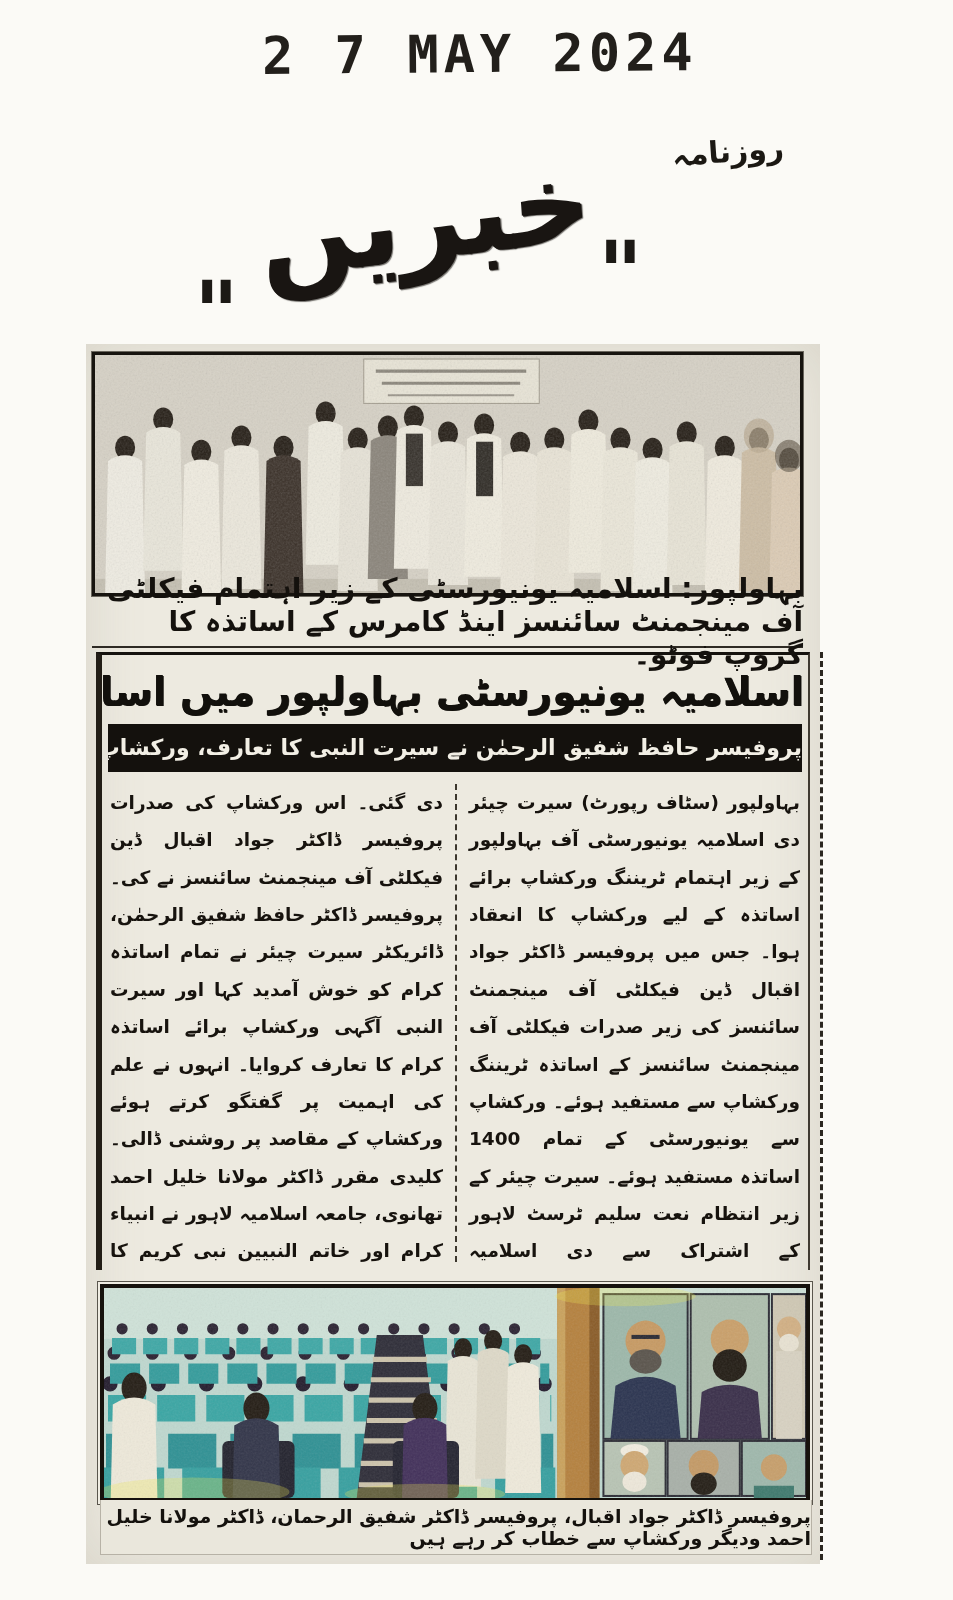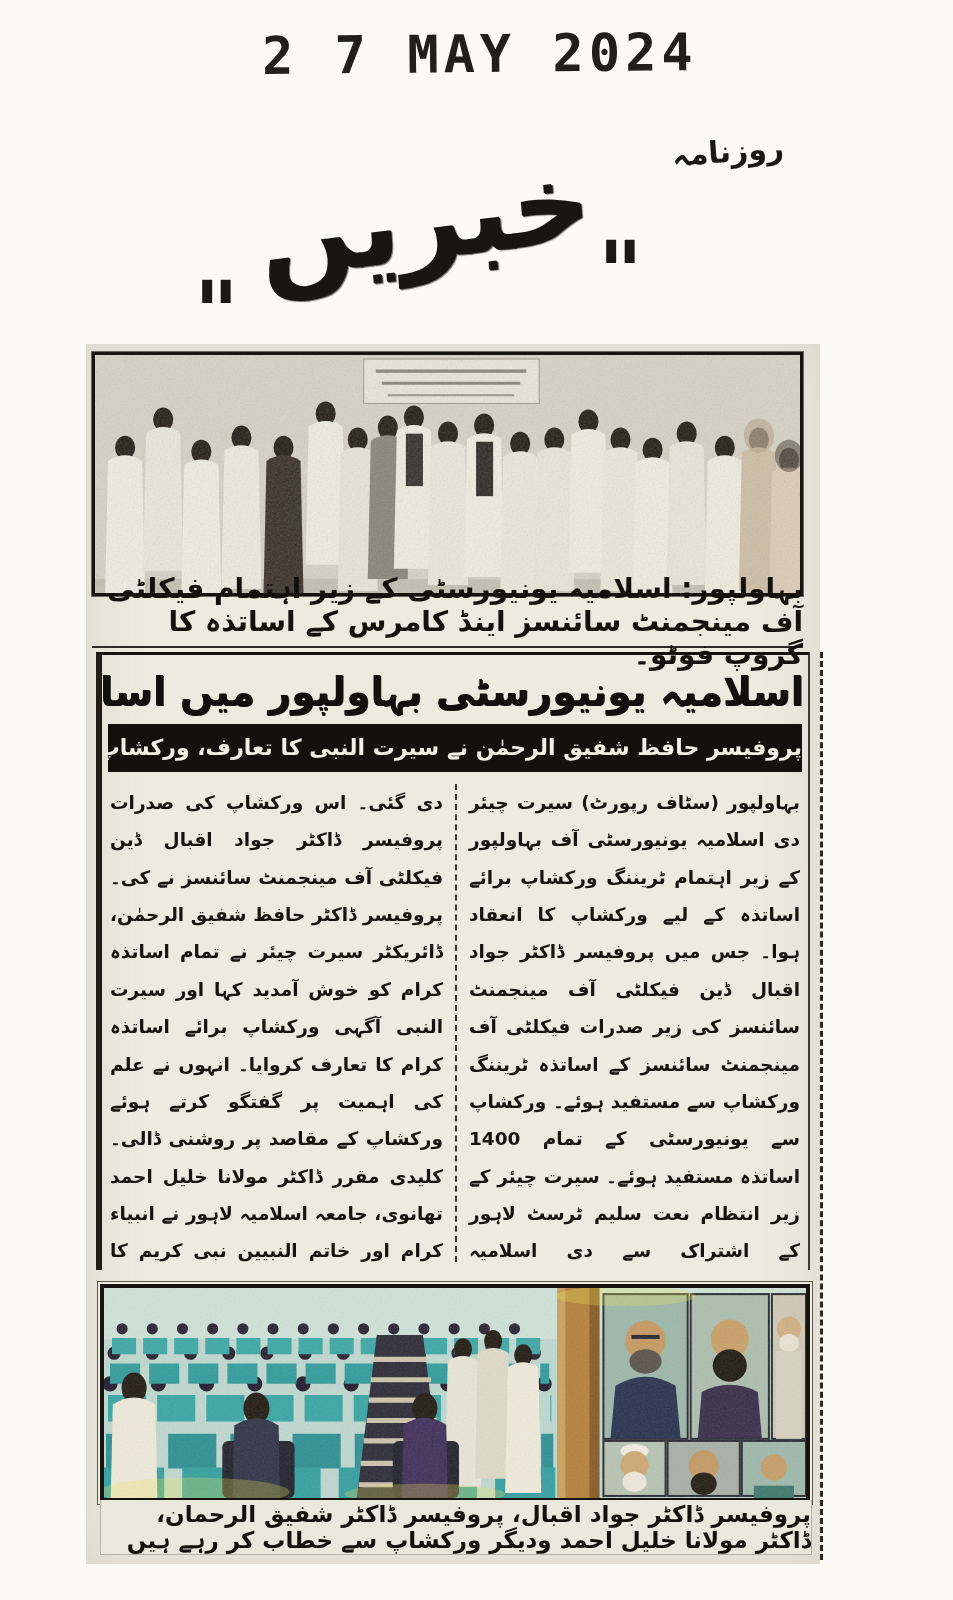--- a/index.html
+++ b/index.html
@@ -82,21 +82,21 @@
   .col-left{width:50%;padding-right:12px;}
   
   .photo-bottom{
     position:absolute;left:100px;top:1284px;width:702px;height:210px;
     border:4px solid #16120d;background:#bfd8cf;
     box-shadow:0 0 0 2px #efece2,0 0 0 3px #5a564d;
   }
   .caption-bottom{
     position:absolute;left:100px;top:1500px;width:710px;height:54px;
     display:flex;align-items:center;justify-content:center;
-    direction:rtl;font-size:23px;font-weight:bold;color:#14110d;
+    direction:rtl;font-size:19px;font-weight:bold;color:#14110d;
     border:1px solid #b7b2a6;border-top:none;background:#eae7dc;
   }
 </style>
 </head>
 <body>
 
 <div class="clip-bg"></div>
 
 <div class="date-stamp">2 7 MAY 2024</div>
 

